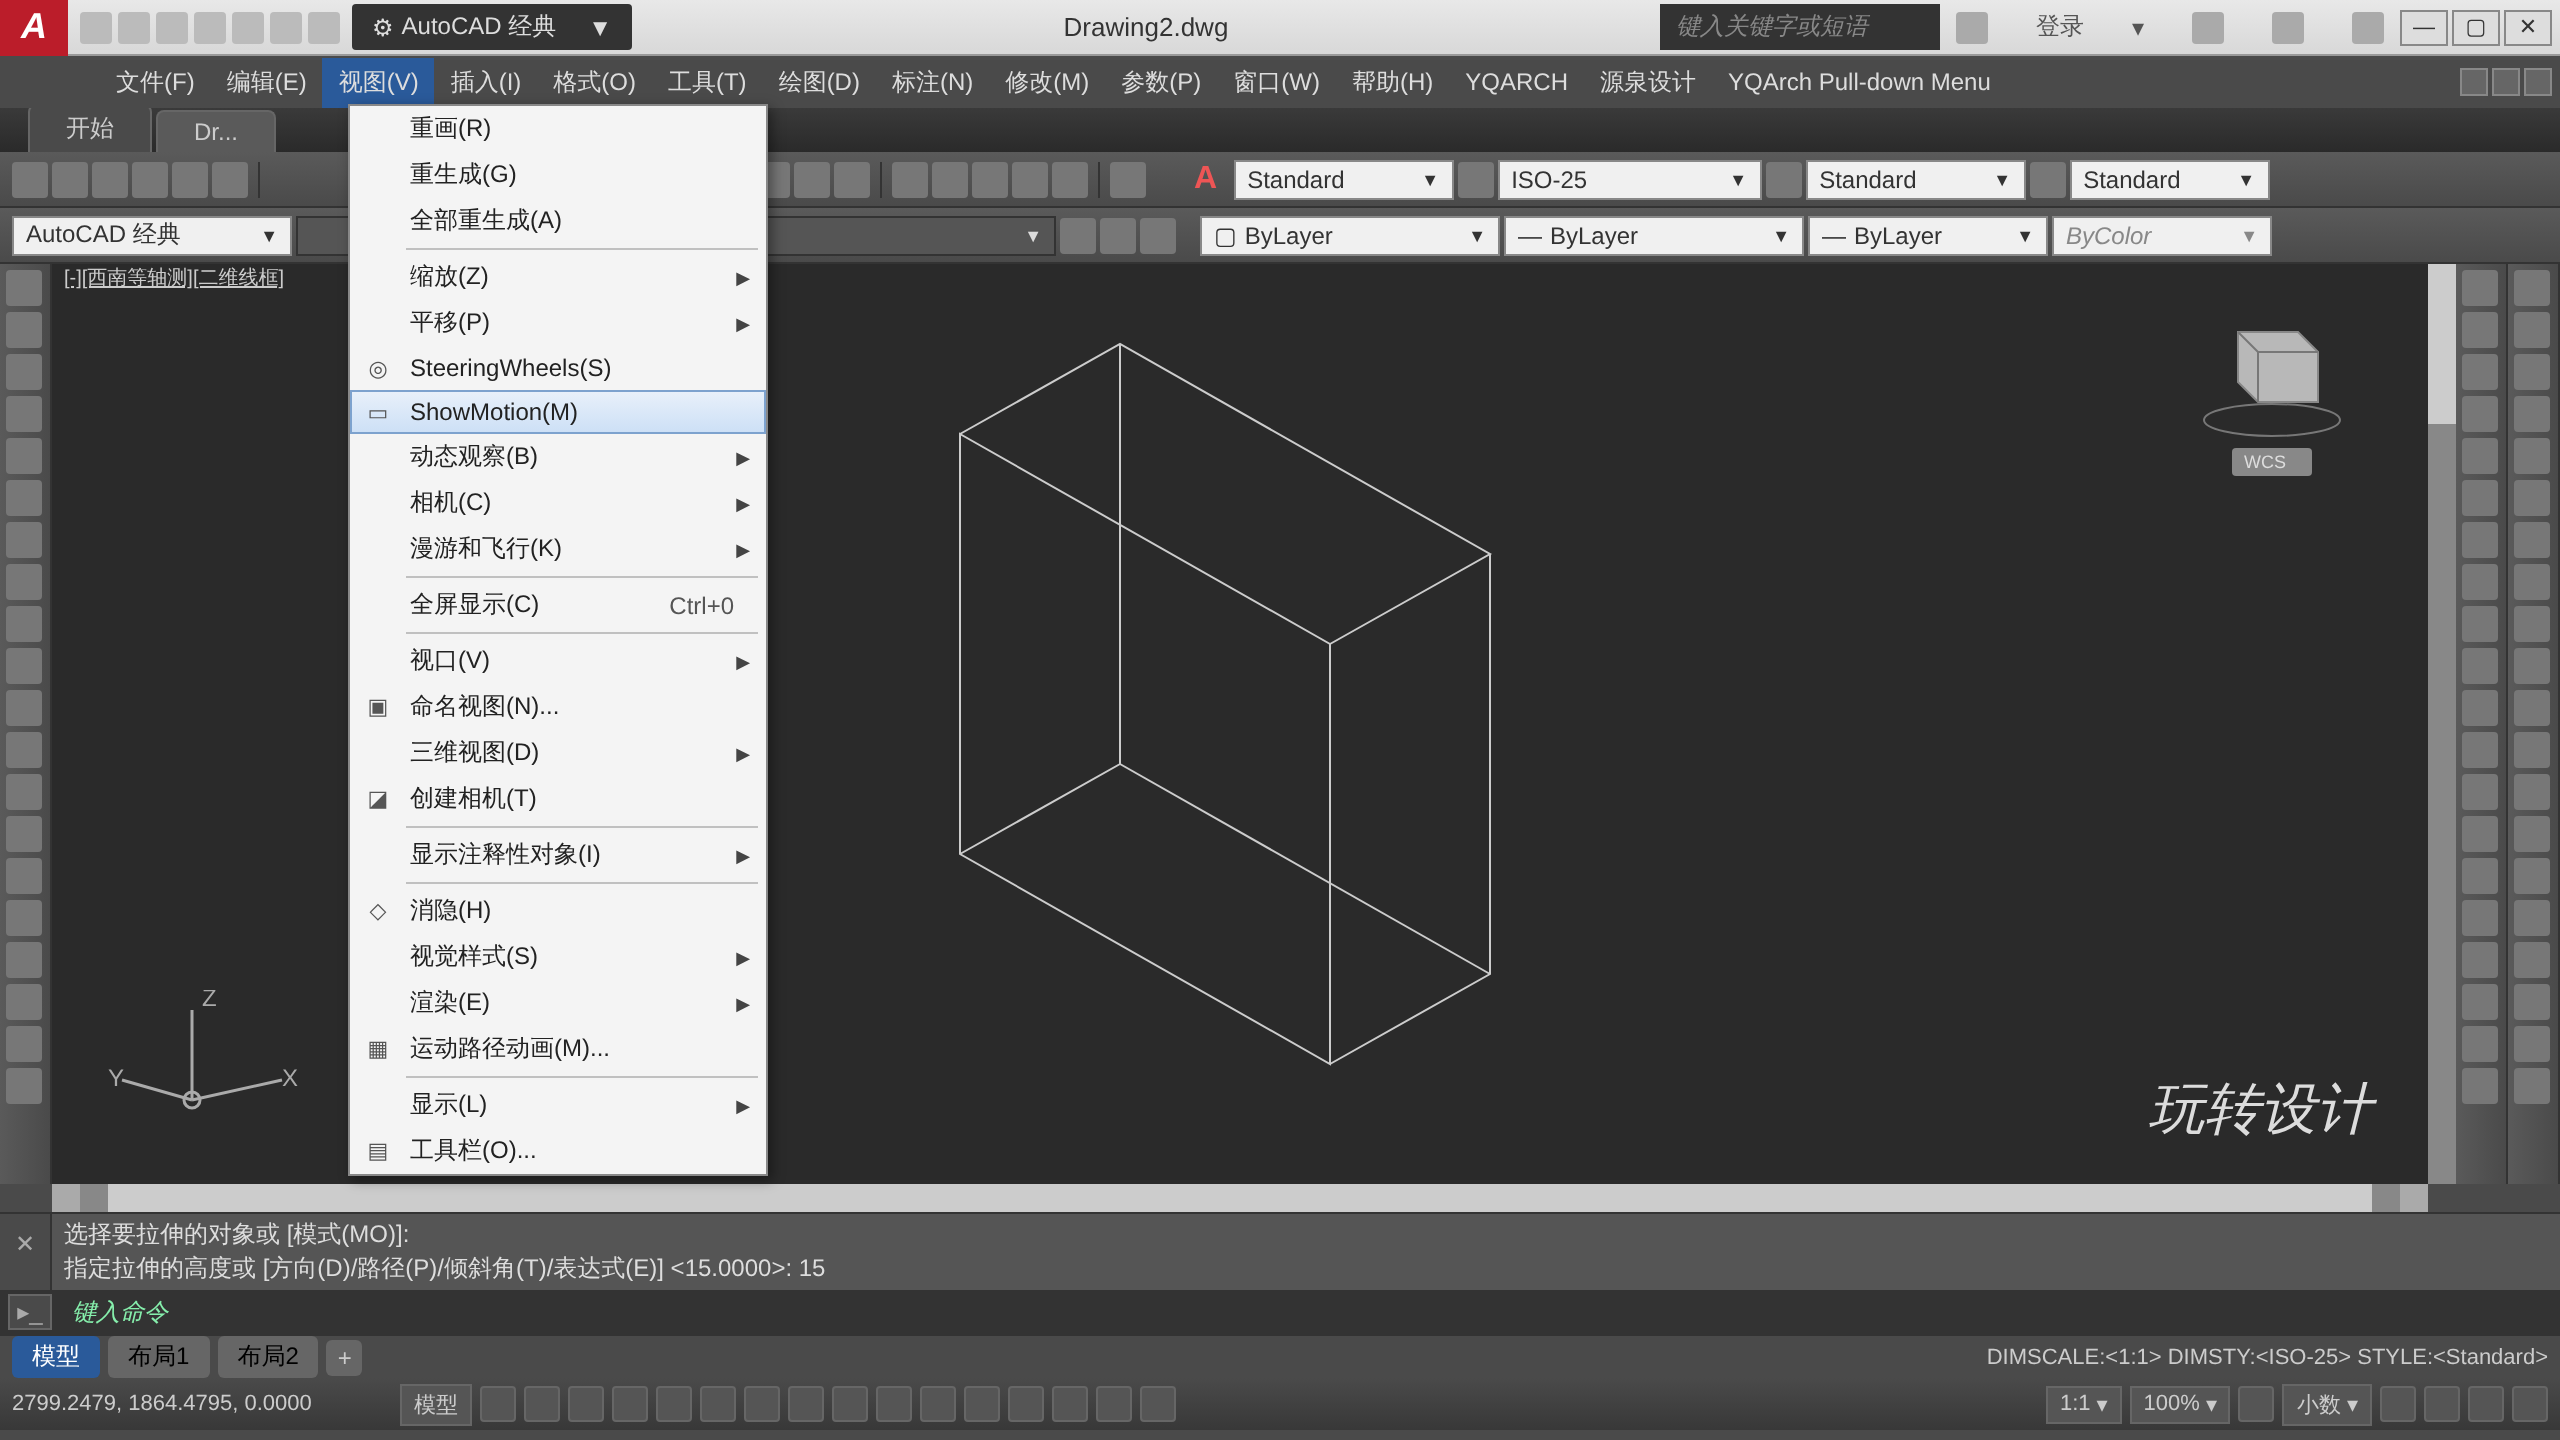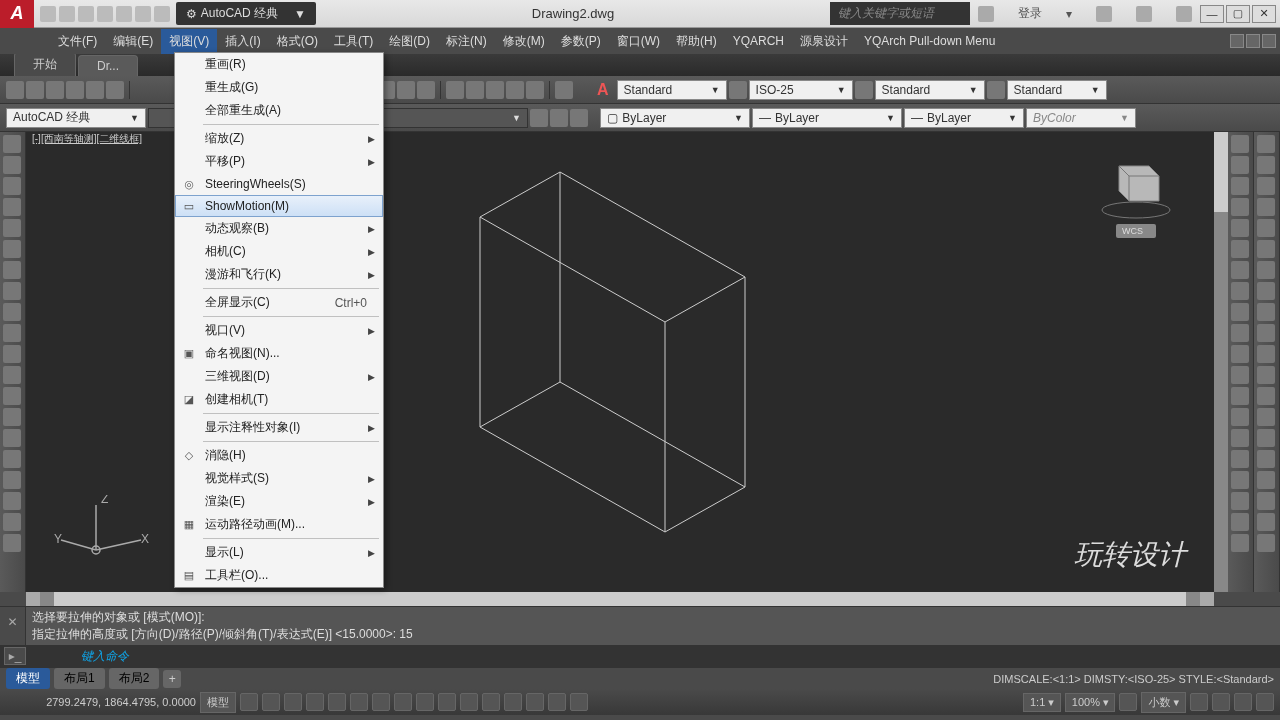--- a/index.html
+++ b/index.html
@@ -47,28 +47,28 @@
 .dd-label { flex: 1; padding-left: 6px; }
 .dd-arrow { font-size: 9px; color: #444; }
 .dd-sep { height: 1px; background: #c0c0c0; margin: 2px 4px 2px 28px; }
 .dd-shortcut { color:#555; margin-right:8px;}
 .cmd-area { background: #555; border-top:1px solid #333;}
 .cmd-hist-left { width:26px; background:#4a4a4a; border-right:1px solid #333;}
 .cmd-row { display:flex;}
 .cmd-hist-text { flex:1; padding:2px 6px; color:#ddd;}
 .cmd-input-row { display: flex; align-items: center; background: #333; height: 22px; padding: 0 4px; }
 .cmd-handle { width:22px; height:18px; background:#4a4a4a; border:1px solid #666; margin-right:4px; display:flex; align-items:center; justify-content:center; color:#aaa;}
-.cmd-prompt { color: #0ea5e9; font-style: italic; padding-left: 6px; margin-left: 45px; }
+.cmd-prompt { color: #86efac; font-style: italic; padding-left: 6px; }
 .layout-tabs { height: 22px; background: #4a4a4a; display: flex; align-items: center; padding: 0 6px; gap: 4px; border-top:1px solid #333;}
 .layout-tab { padding: 2px 10px; background: #666; color: #000000; border-radius: 3px; }
 .layout-tab.active { background: #2a5a9a; color: #fff; }
 .layout-add { width:18px; height:18px; background:#666; border-radius:3px; color:#ccc; display:flex; align-items:center; justify-content:center;}
 .dimscale { margin-left:auto; color:#ccc; font-size:11px;}
 .statusbar { height: 26px; background: linear-gradient(#4a4a4a,#383838); display: flex; align-items: center; padding: 0 6px; gap: 4px; color: #ccc; font-size: 11px; }
-.coord { min-width: 190px; text-align: right; }
+.coord { min-width: 190px; text-align: left; }
 .status-combo { background:#555; padding:2px 6px; border:1px solid #666; display:flex; align-items:center; gap:3px;}
 .status-btn { width: 18px; height: 18px; background: #555; border: 1px solid #666; border-radius: 2px; }
 svg.wire { position:absolute; top:0; left:0; width:100%; height:100%;}
 </style>
 </head>
 <body>
 
 <div class="titlebar">
   <div class="logo">A</div>
   <div class="qat">
@@ -260,21 +260,21 @@
   <div class="tb-btn"></div>
   <div class="tb-sep"></div>
   <div class="tb-btn"></div>
   <div style="width:14px"></div>
   <div style="color:#e55;font-size:16px;font-weight:bold;padding:0 6px">A</div>
   <div class="tb-combo light" style="width:110px">
       <span>Standard</span>
       <span class="arrow">▼</span>
     </div>
   <div class="tb-btn"></div>
-  <div class="tb-combo light" style="width:104px">
+  <div class="tb-combo light" style="width:132px">
       <span>ISO-25</span>
       <span class="arrow">▼</span>
     </div>
   <div class="tb-btn"></div>
   <div class="tb-combo light" style="width:110px">
       <span>Standard</span>
       <span class="arrow">▼</span>
     </div>
   <div class="tb-btn"></div>
   <div class="tb-combo light" style="width:100px">

